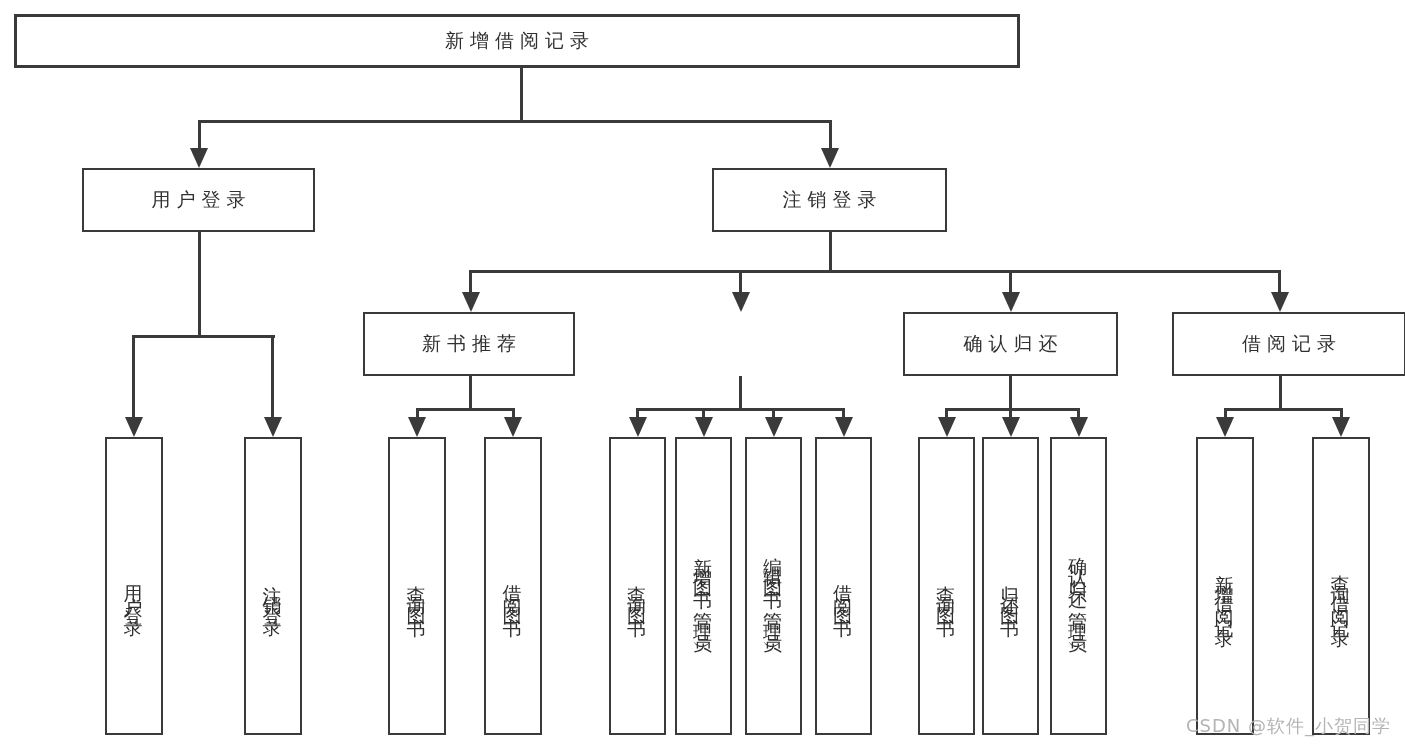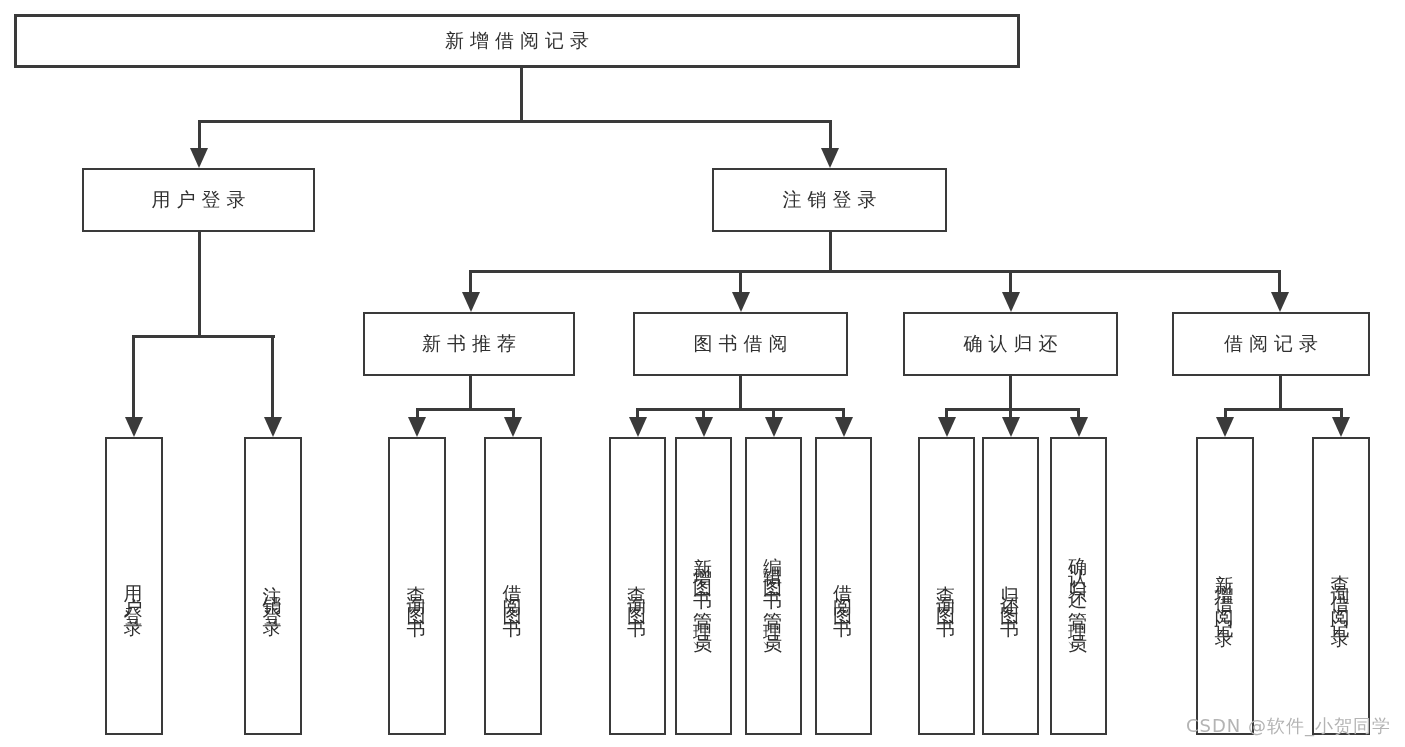--- a/index.html
+++ b/index.html
@@ -72,27 +72,24 @@
   <div class="vline" style="left:739px;top:270px;height:24px"></div>
   <div class="arrow" style="left:732px;top:292px"></div>
   <div class="vline" style="left:1009px;top:270px;height:24px"></div>
   <div class="arrow" style="left:1002px;top:292px"></div>
   <div class="vline" style="left:1278px;top:270px;height:24px"></div>
   <div class="arrow" style="left:1271px;top:292px"></div>
 
   <div class="hnode" style="left:363px;top:312px;width:212px;height:64px">
     <span>新书推荐</span>
   </div>
-  <div class="hnode" style="left:633px;top:312px;width:215px;height:64px">
-    <span>图书借阅</span>
-  </div>
   <div class="hnode" style="left:903px;top:312px;width:215px;height:64px">
     <span>确认归还</span>
   </div>
-  <div class="hnode" style="left:1172px;top:312px;width:198px;height:64px">
+  <div class="hnode" style="left:1172px;top:312px;width:234px;height:64px">
     <span>借阅记录</span>
   </div>
 
   <div class="vline" style="left:469px;top:376px;height:34px"></div>
   <div class="hline" style="left:416px;top:408px;width:99px"></div>
   <div class="vline" style="left:416px;top:408px;height:11px"></div>
   <div class="arrow" style="left:408px;top:417px"></div>
   <div class="vline" style="left:512px;top:408px;height:11px"></div>
   <div class="arrow" style="left:504px;top:417px"></div>
 

